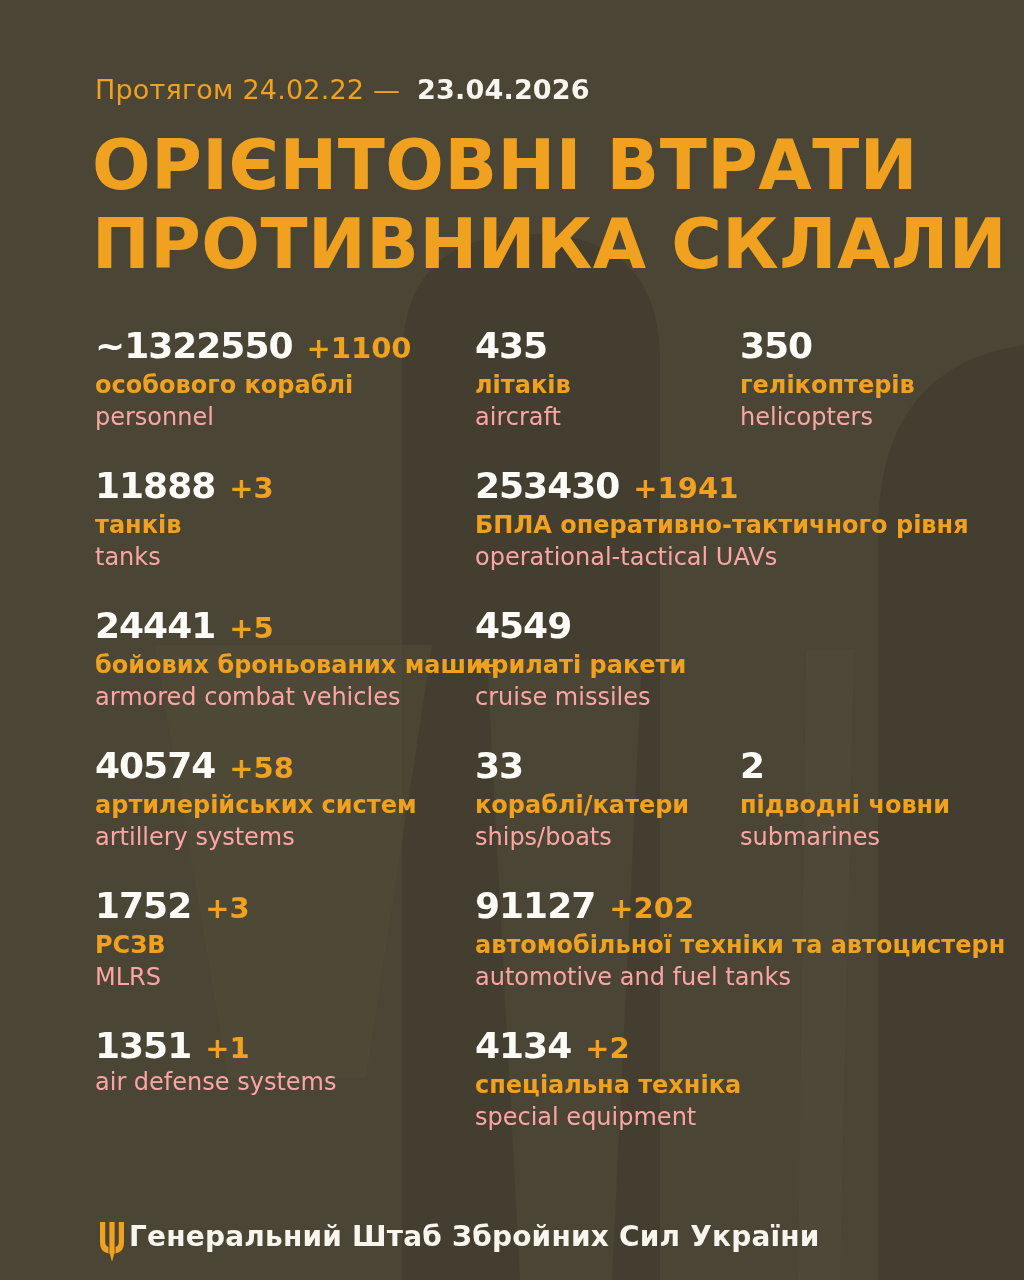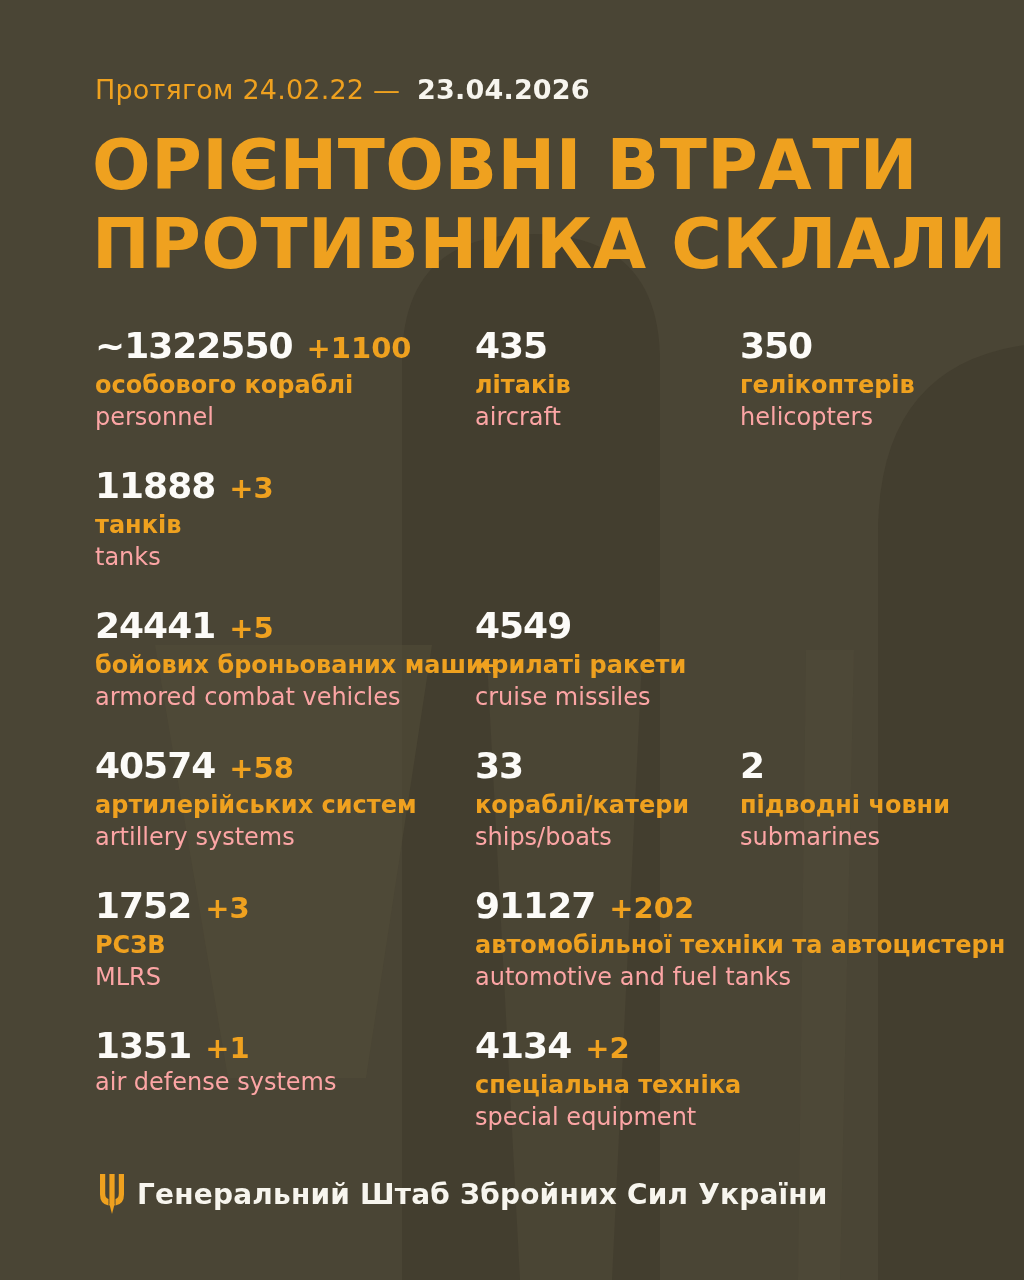--- a/index.html
+++ b/index.html
@@ -16,21 +16,21 @@
   .title{position:absolute;left:92px;top:126px;color:#efa11f;font-weight:700;
          font-size:69px;line-height:1.14;letter-spacing:.5px;}
   .stats{position:absolute;left:95px;top:328px;width:905px;}
   .row{display:grid;grid-template-columns:380px 265px 1fr;height:140px;align-items:start;}
   .span2{grid-column:2/4;}
   .num-line{display:flex;align-items:baseline;gap:14px;}
   .num{color:#fcfbf8;font-weight:700;font-size:36px;line-height:1.02;letter-spacing:-1px;white-space:nowrap;}
   .delta{color:#efa11f;font-weight:700;font-size:29px;letter-spacing:0;}
   .ua{color:#efa11f;font-weight:700;font-size:24px;line-height:1.25;margin-top:5px;white-space:nowrap;}
   .en{color:#fca5a5;font-weight:400;font-size:24px;line-height:1.25;margin-top:2px;white-space:nowrap;}
-  .footer{position:absolute;left:95px;top:1172px;display:flex;align-items:center;gap:8px;}
+  .footer{position:absolute;left:95px;top:1220px;display:flex;align-items:flex-start;gap:0;}
   .footer .org{color:#f7f5ee;font-weight:700;font-size:28px;letter-spacing:.2px;}
   .tryzub{display:block;}
 </style>
 </head>
 <body>
 
 <div class="canvas">
 
   <svg class="wm" width="1024" height="1280" viewBox="0 0 1024 1280" aria-hidden="true">
     <path fill="#433e2f" d="M402 1280 V362 Q402 234 531 234 Q660 234 660 362 V1280 Z"></path>
@@ -82,20 +82,28 @@
       </div>
 
       <div class="row">
         <div class="stat">
           <div class="num-line">
               <span class="num">11888</span>
               <span class="delta">+3</span>
             </div>
           <div class="ua">танків</div>
           <div class="en">tanks</div>
+        </div>
+        <div class="stat span2">
+          <div class="num-line">
+              <span class="num">253430</span>
+              <span class="delta">+1941</span>
+            </div>
+          <div class="ua">БПЛА оперативно-тактичного рівня</div>
+          <div class="en">operational-tactical UAVs</div>
         </div>
       </div>
 
       <div class="row">
         <div class="stat">
           <div class="num-line">
               <span class="num">24441</span>
               <span class="delta">+5</span>
             </div>
           <div class="ua">бойових броньованих машин</div>

